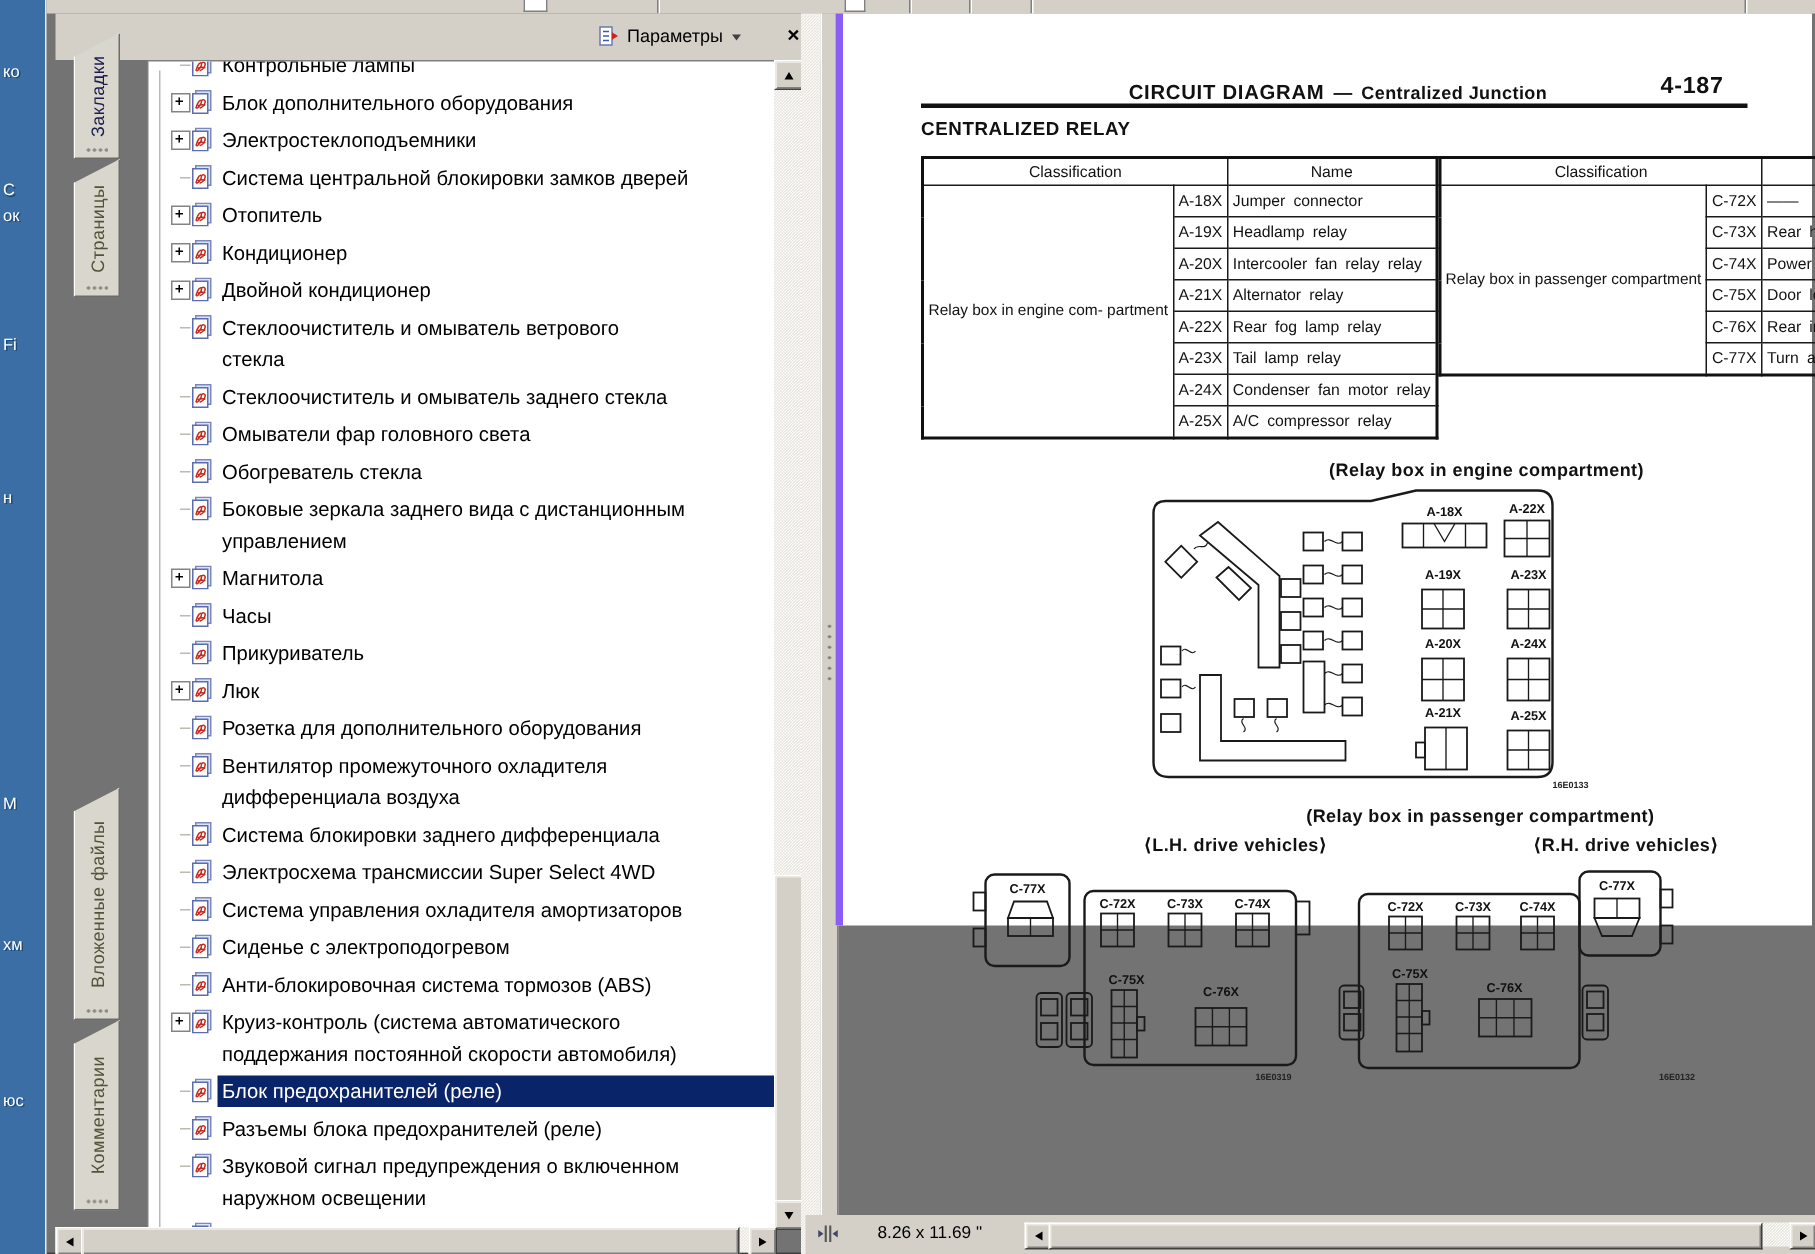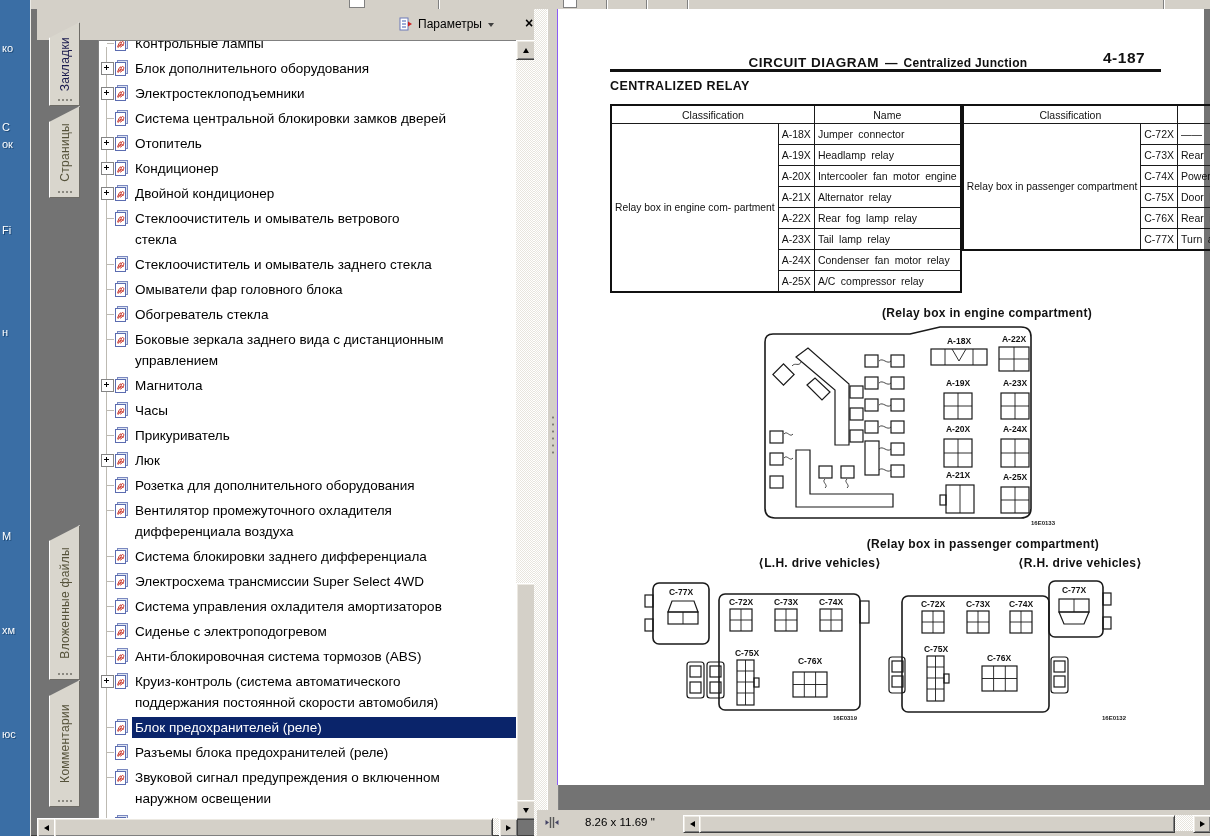--- a/index.html
+++ b/index.html
@@ -20,21 +20,21 @@
   .opts-label{font-size:12px;color:#000;}
   .dd-arrow{width:0;height:0;border-left:3.5px solid transparent;border-right:3.5px solid transparent;border-top:4px solid #404040;margin-top:2px;}
   .close-btn{position:absolute;left:482px;top:4px;width:20px;height:20px;text-align:center;font-size:14px;font-weight:bold;color:#000;line-height:20px;}
 
   .vtab{position:absolute;left:18px;width:29px;background:#d9d6cd;border:1px solid;border-color:#fff #6e6c66 #6e6c66 #fff;clip-path:polygon(100% 0,100% 100%,0 100%,0 16px);display:flex;align-items:center;justify-content:center;}
   .vtab span{writing-mode:vertical-rl;transform:rotate(180deg);font-size:12px;color:#55523a;letter-spacing:.3px;}
   .vtab.active span{color:#1b1b4e;}
   .vtab::after{content:"";position:absolute;bottom:3px;left:7px;width:15px;height:4px;background-image:radial-gradient(circle,#8a887f 1px,transparent 1.2px);background-size:4px 4px;}
 
   .tree{position:absolute;left:67px;top:40px;width:418px;height:778px;background:#fff;overflow:hidden;border:1px solid;border-color:#808080 #d4d0c8 #d4d0c8 #808080;}
-  .tree-list{position:absolute;left:0;top:-10px;right:0;}
+  .tree-list{position:absolute;left:0;top:-10px;right:0;padding-left:13px;}
   .tree-list::before{content:"";position:absolute;left:7px;top:16px;bottom:12px;width:1px;background:#bdbab2;}
   .bm-row{display:flex;align-items:flex-start;padding:2px 0 2px 2px;min-height:21px;position:relative;}
   .bm-gutter{width:12px;flex:none;height:20px;position:relative;}
   .stub{position:absolute;left:6px;top:10px;width:7px;height:1px;background:#bdbab2;}
   .exp{position:absolute;left:0;top:4px;width:11px;height:11px;border:1px solid #848484;background:#fff;}
   .exp::before{content:"";position:absolute;left:2px;top:4px;width:5px;height:1px;background:#000;}
   .exp::after{content:"";position:absolute;left:4px;top:2px;width:1px;height:5px;background:#000;}
   .bm-icon{width:15px;height:16px;flex:none;margin:2px 3px 0 1px;}
   .bm-label{font-size:13.5px;line-height:21px;white-space:pre-line;color:#000;padding:0 3px;flex:1;}
   .bm-row.sel .bm-label{background:#0a246a;color:#fff;}
@@ -47,21 +47,21 @@
   .tri-up{width:0;height:0;border-left:3.5px solid transparent;border-right:3.5px solid transparent;border-bottom:5px solid #000;}
   .tri-down{width:0;height:0;border-left:3.5px solid transparent;border-right:3.5px solid transparent;border-top:5px solid #000;}
   .tri-left{width:0;height:0;border-top:3.5px solid transparent;border-bottom:3.5px solid transparent;border-right:5px solid #000;}
   .tri-right{width:0;height:0;border-top:3.5px solid transparent;border-bottom:3.5px solid transparent;border-left:5px solid #000;}
 
   .checker{position:absolute;left:503px;top:9px;width:13px;height:827px;}
   .divider{position:absolute;left:516px;top:9px;width:10px;height:827px;background:#d4d0c8;border-left:1px solid #fff;border-right:1px solid #808080;}
   .divider::after{content:"";position:absolute;left:3px;top:405px;width:4px;height:40px;background-image:radial-gradient(circle,#7d7b74 1px,transparent 1.2px);background-size:4px 7px;}
 
   
-  .doc{position:absolute;left:526px;top:9px;width:646px;height:776px;background:#fff;border-left:1px solid #8b5cf6;color:#111;}
+  .doc{position:absolute;left:526px;top:9px;width:646px;height:608px;background:#fff;border-left:5px solid #8b5cf6;color:#111;}
   .doc-header{position:absolute;left:120px;top:44px;width:420px;text-align:center;white-space:nowrap;}
   .doc-title{font-size:13.5px;font-weight:bold;letter-spacing:.5px;}
   .doc-dash{font-size:12.5px;font-weight:bold;padding:0 6px;}
   .doc-subtitle{font-size:12px;font-weight:bold;letter-spacing:.3px;}
   .page-num{position:absolute;left:545px;top:40px;font-size:15.5px;font-weight:bold;letter-spacing:.5px;}
   .rule{position:absolute;left:52px;top:60px;width:551px;height:3px;background:#111;}
   .section-title{position:absolute;left:52px;top:70px;font-size:12.5px;font-weight:bold;letter-spacing:.4px;text-align:right;}
 
   .tables{position:absolute;left:52px;top:95px;display:flex;align-items:flex-start;}
   table.relay{border-collapse:collapse;font-size:10.5px;color:#111;table-layout:fixed;}
@@ -245,21 +245,21 @@
         </div>
         <div class="bm-row">
           <span class="bm-gutter">
             <span class="stub"></span>
           </span>
           <span class="bm-icon"><svg viewBox="0 0 15 16" width="15" height="16">
               <rect x="3.5" y="0.5" width="10" height="13" fill="#dce4f2" stroke="#7a88c0"></rect>
               <rect x="1.5" y="2.5" width="10" height="13" fill="#fff" stroke="#5b6cb0"></rect>
               <path d="M3.6,12.2 C4.6,8.2 6.6,5.8 7.2,7.4 C7.8,9 5.2,12 3.9,12.4 M7.2,7.6 C8,5.8 10.2,6.4 9.7,8.4 C9.3,10 7.6,11.6 6.1,12.2 M4.8,10.4 C6.4,9.8 8.6,9.6 9.9,10.2" fill="none" stroke="#c52b1f" stroke-width="1"></path>
             </svg></span>
-          <span class="bm-label">Омыватели фар головного блока</span>
+          <span class="bm-label">Омыватели фар головного света</span>
         </div>
         <div class="bm-row">
           <span class="bm-gutter">
             <span class="stub"></span>
           </span>
           <span class="bm-icon"><svg viewBox="0 0 15 16" width="15" height="16">
               <rect x="3.5" y="0.5" width="10" height="13" fill="#dce4f2" stroke="#7a88c0"></rect>
               <rect x="1.5" y="2.5" width="10" height="13" fill="#fff" stroke="#5b6cb0"></rect>
               <path d="M3.6,12.2 C4.6,8.2 6.6,5.8 7.2,7.4 C7.8,9 5.2,12 3.9,12.4 M7.2,7.6 C8,5.8 10.2,6.4 9.7,8.4 C9.3,10 7.6,11.6 6.1,12.2 M4.8,10.4 C6.4,9.8 8.6,9.6 9.9,10.2" fill="none" stroke="#c52b1f" stroke-width="1"></path>
             </svg></span>
@@ -510,21 +510,21 @@
 partment</td>
               <td class="code">A-18X</td>
               <td class="name">Jumper connector</td>
             </tr>
             <tr>
               <td class="code">A-19X</td>
               <td class="name">Headlamp relay</td>
             </tr>
             <tr>
               <td class="code">A-20X</td>
-              <td class="name">Intercooler fan motor engine</td>
+              <td class="name">Intercooler fan relay relay</td>
             </tr>
             <tr>
               <td class="code">A-21X</td>
               <td class="name">Alternator relay</td>
             </tr>
             <tr>
               <td class="code">A-22X</td>
               <td class="name">Rear fog lamp relay</td>
             </tr>
             <tr>

